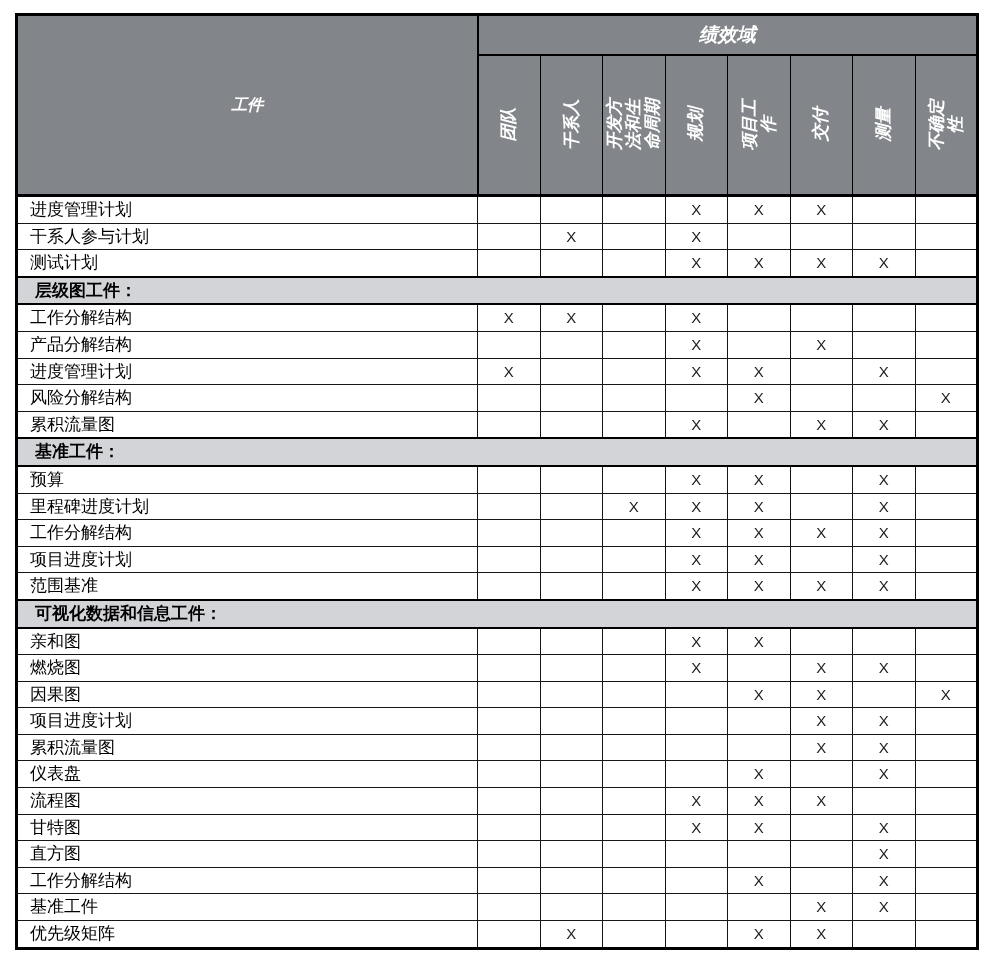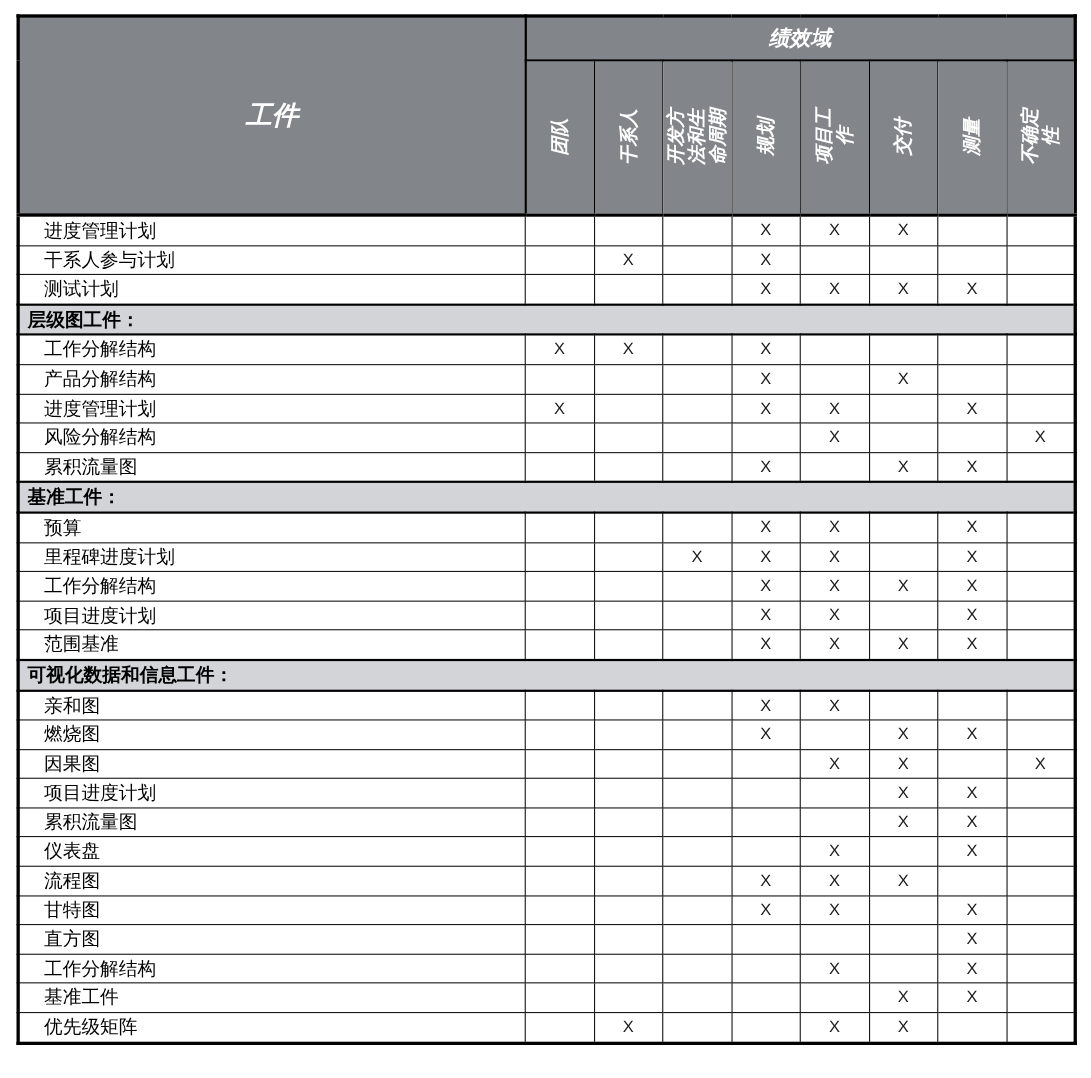--- a/index.html
+++ b/index.html
@@ -41,21 +41,21 @@
 
   
   thead th {
     background: var(--header-bg);
     color: var(--header-text);
     font-weight: bold;
     border-color: #000;
     font-style: italic;
   }
   th.artifact-h {
-    font-size: 24px;
+    font-size: 16px;
     text-align: center;
     vertical-align: middle;
     border-right: 2.5px solid #000;
     border-bottom: 3px solid #000;
   }
   th.group-h {
     height: 40px;
     font-size: 19px;
     text-align: center;
     vertical-align: middle;
@@ -82,33 +82,33 @@
 
   
   tbody td {
     height: 25.6px;
     line-height: 25.6px;
     font-size: 17px;
     color: #000;
     overflow: hidden;
   }
   td.label-cell {
-    padding-left: 22px;
+    padding-left: 12px;
     text-align: left;
     white-space: nowrap;
   }
   td.mark-cell {
     text-align: center;
     font-size: 15px;
     color: var(--mark-color);
   }
   tr.section td {
     background: var(--section-bg);
     font-weight: bold;
-    padding-left: 7px;
+    padding-left: 17px;
     border-top: 2.5px solid #000;
     border-bottom: 2.5px solid #000;
     white-space: nowrap;
   }
 </style>
 </head>
 <body>
 
 <div class="page">
   <table class="matrix">

